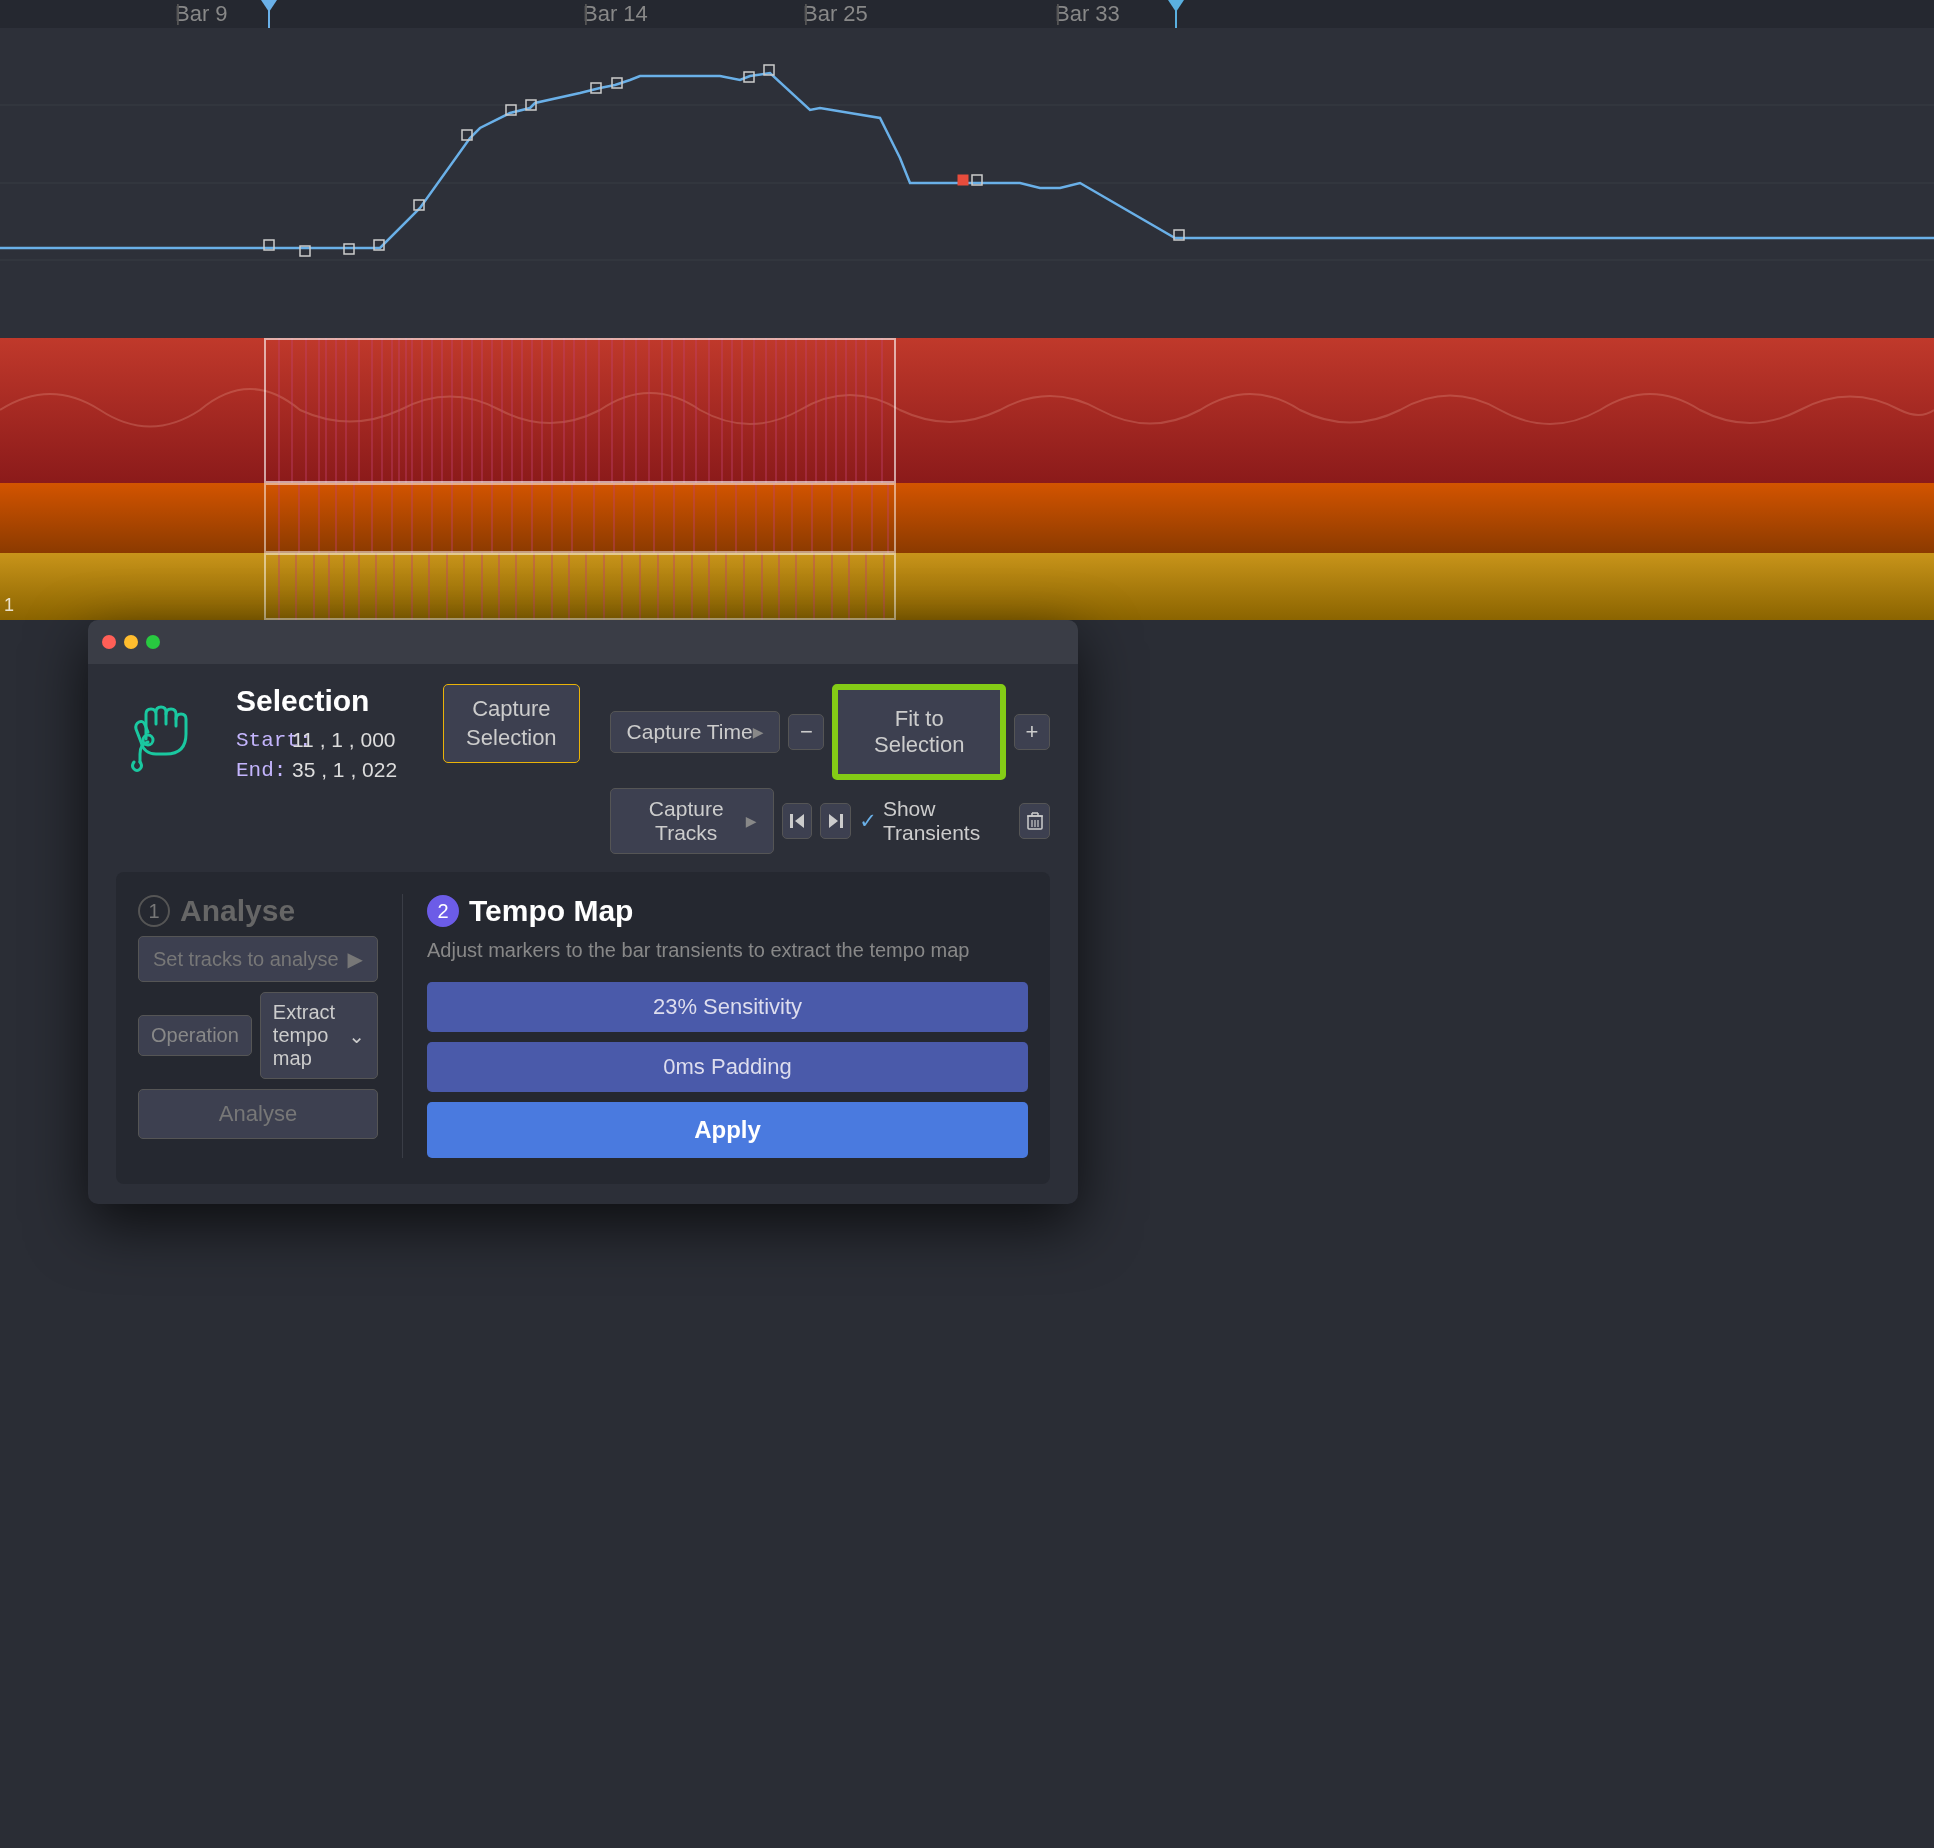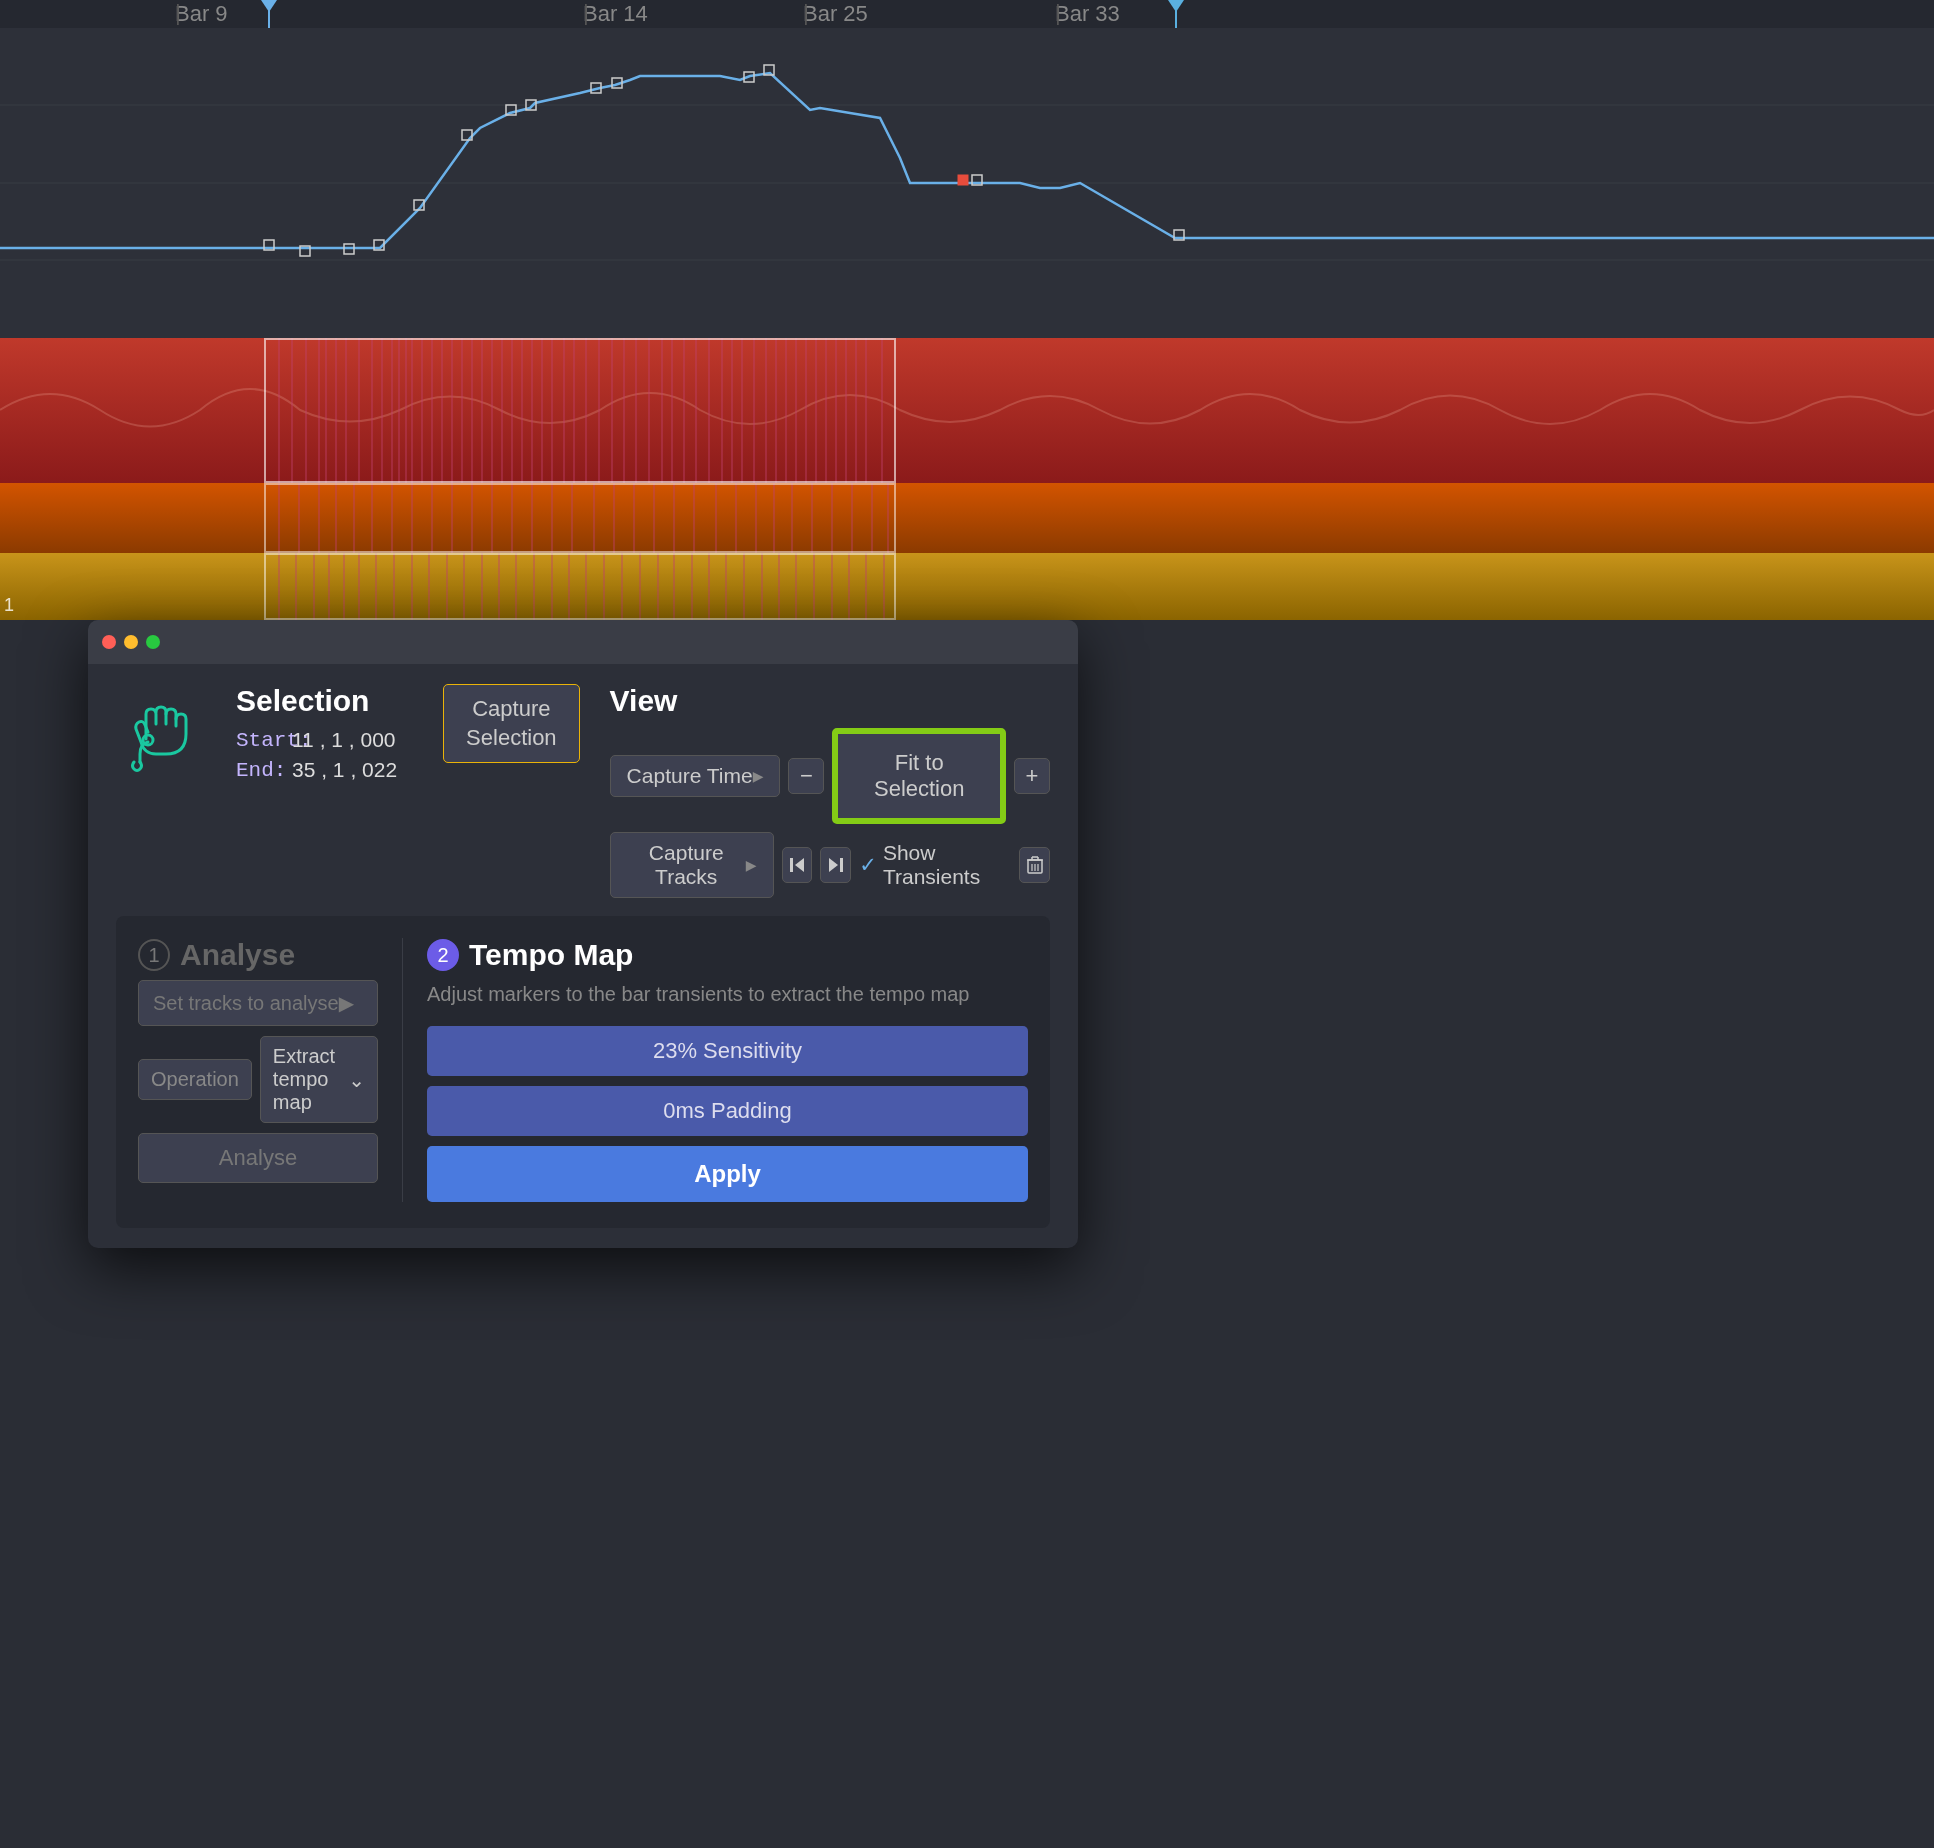--- a/index.html
+++ b/index.html
@@ -391,20 +391,21 @@
     .set-tracks-btn {
       background: #3d4050;
       border: 1px solid #555;
       border-radius: 5px;
       color: #777;
       font-size: 20px;
       padding: 10px 14px;
       width: 100%;
       display: flex;
       align-items: center;
+      justify-content: space-between;
       cursor: pointer;
       margin-bottom: 10px;
     }
 
     .operation-row {
       display: flex;
       align-items: center;
       gap: 8px;
       margin-bottom: 10px;
     }
@@ -753,21 +754,20 @@
         <div class="time-row">
           <span class="time-label">End:</span>
           <span class="time-value">35 , 1 , 022</span>
         </div>
       </div>
 
       <button class="capture-btn" style="white-space:pre-line;">Capture
 Selection</button>
 
       <div class="view-panel">
-        <div class="view-title">View</div>
         <div class="view-controls">
           <div class="view-row">
             <button class="capture-time-btn">
               <span>Capture Time</span>
               <span class="chevron-right">▶</span>
             </button>
             <button class="minus-btn">−</button>
             <button class="fit-to-selection-btn">Fit to Selection</button>
             <button class="plus-btn">+</button>
           </div>

